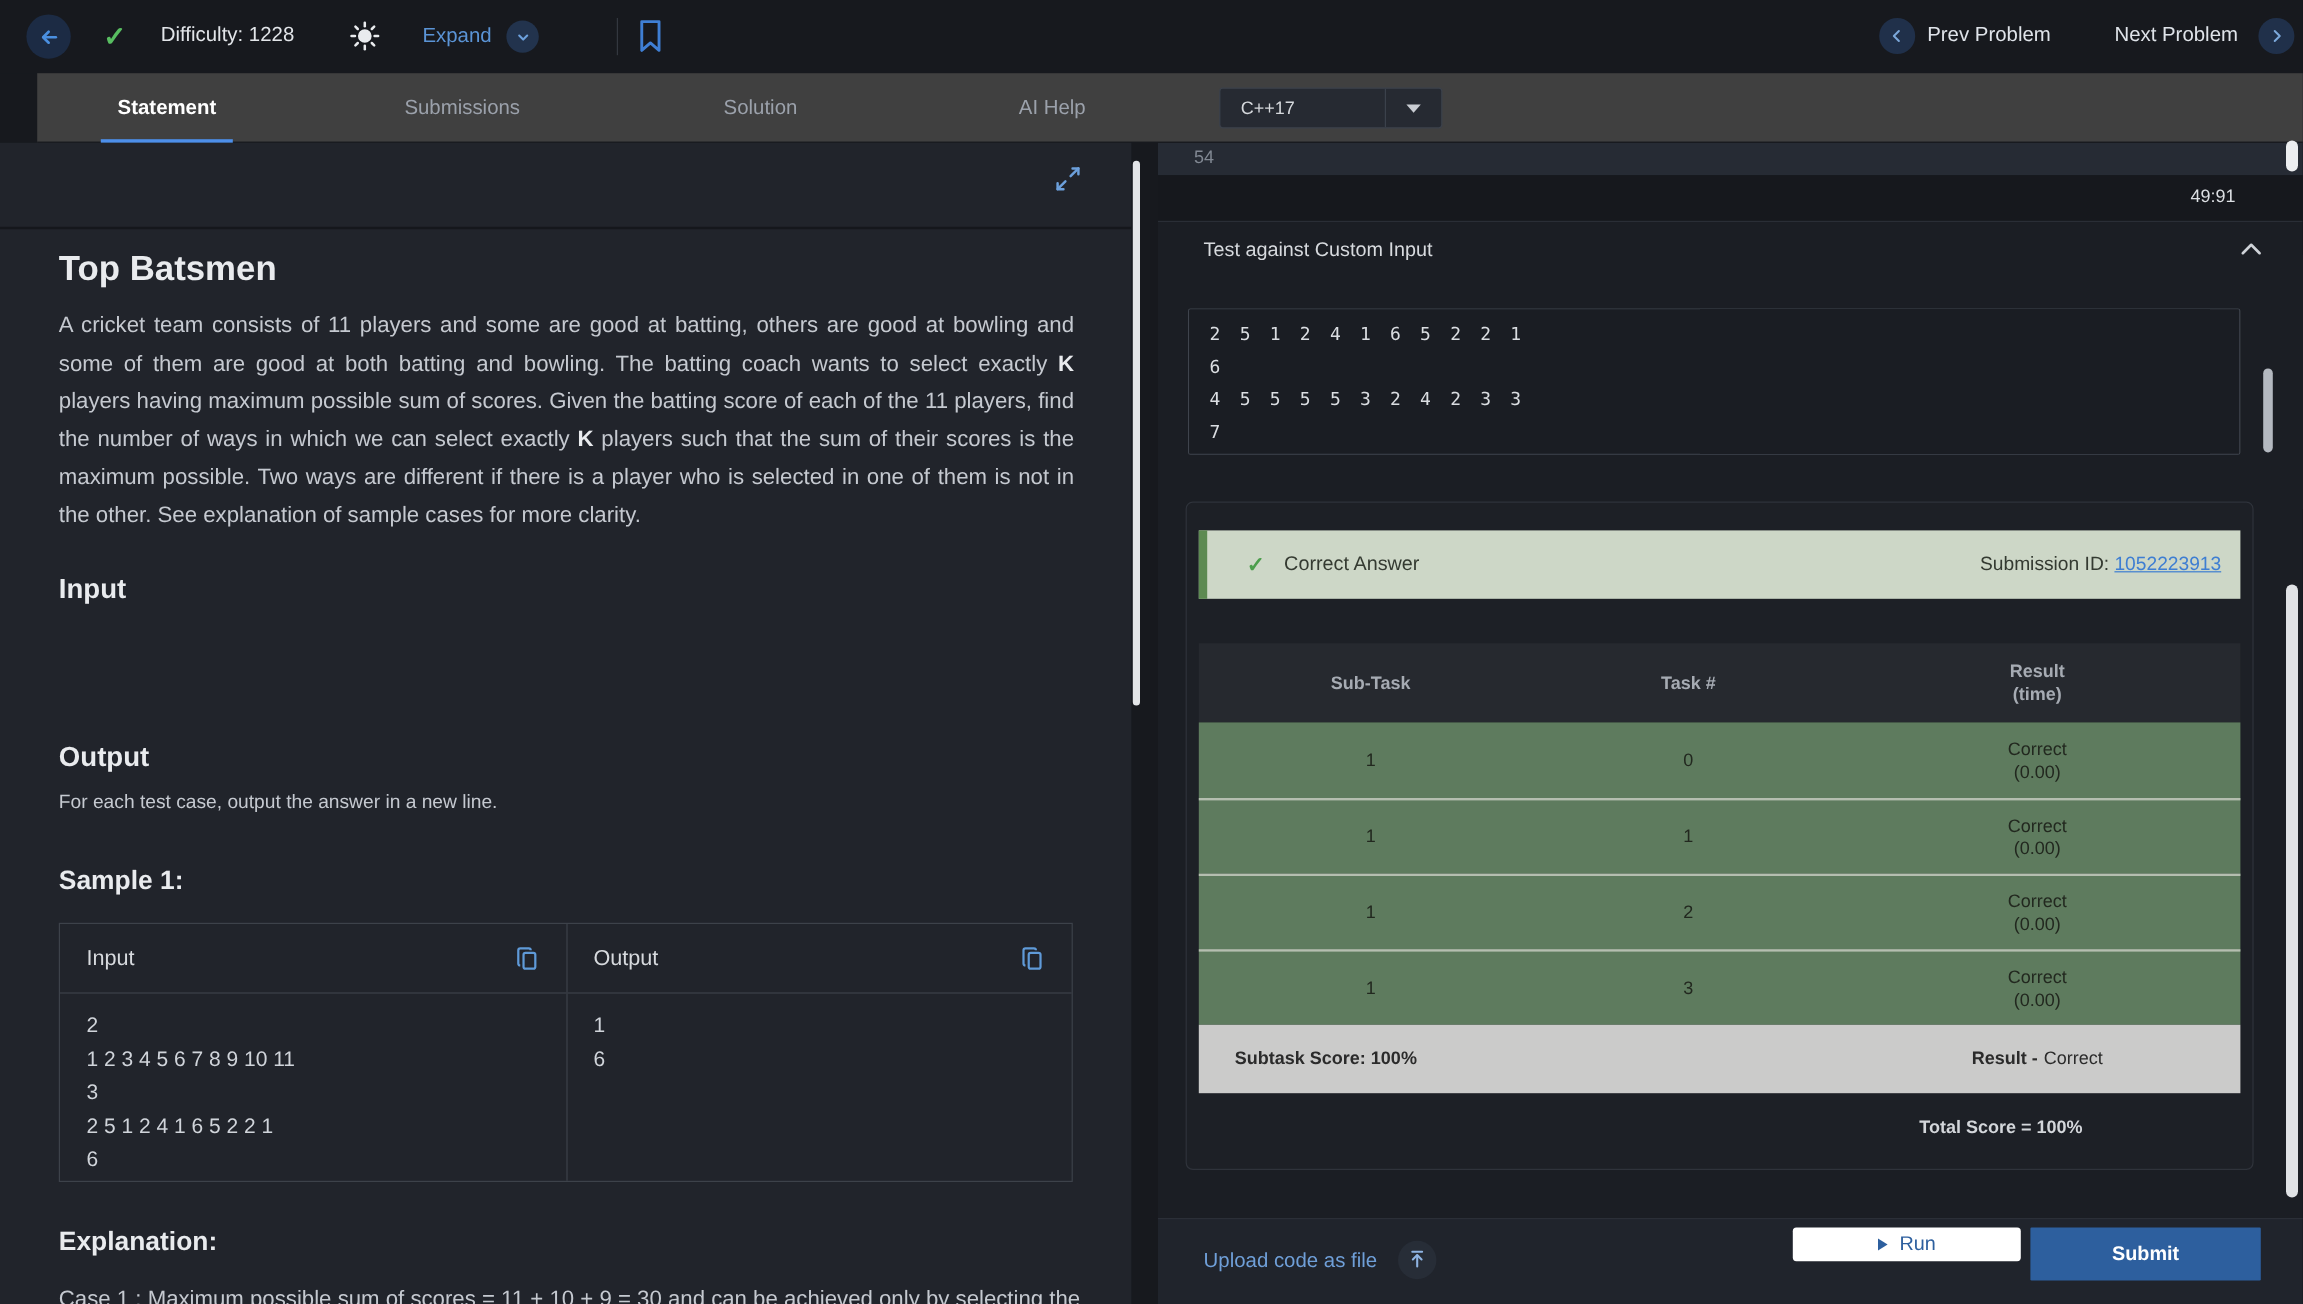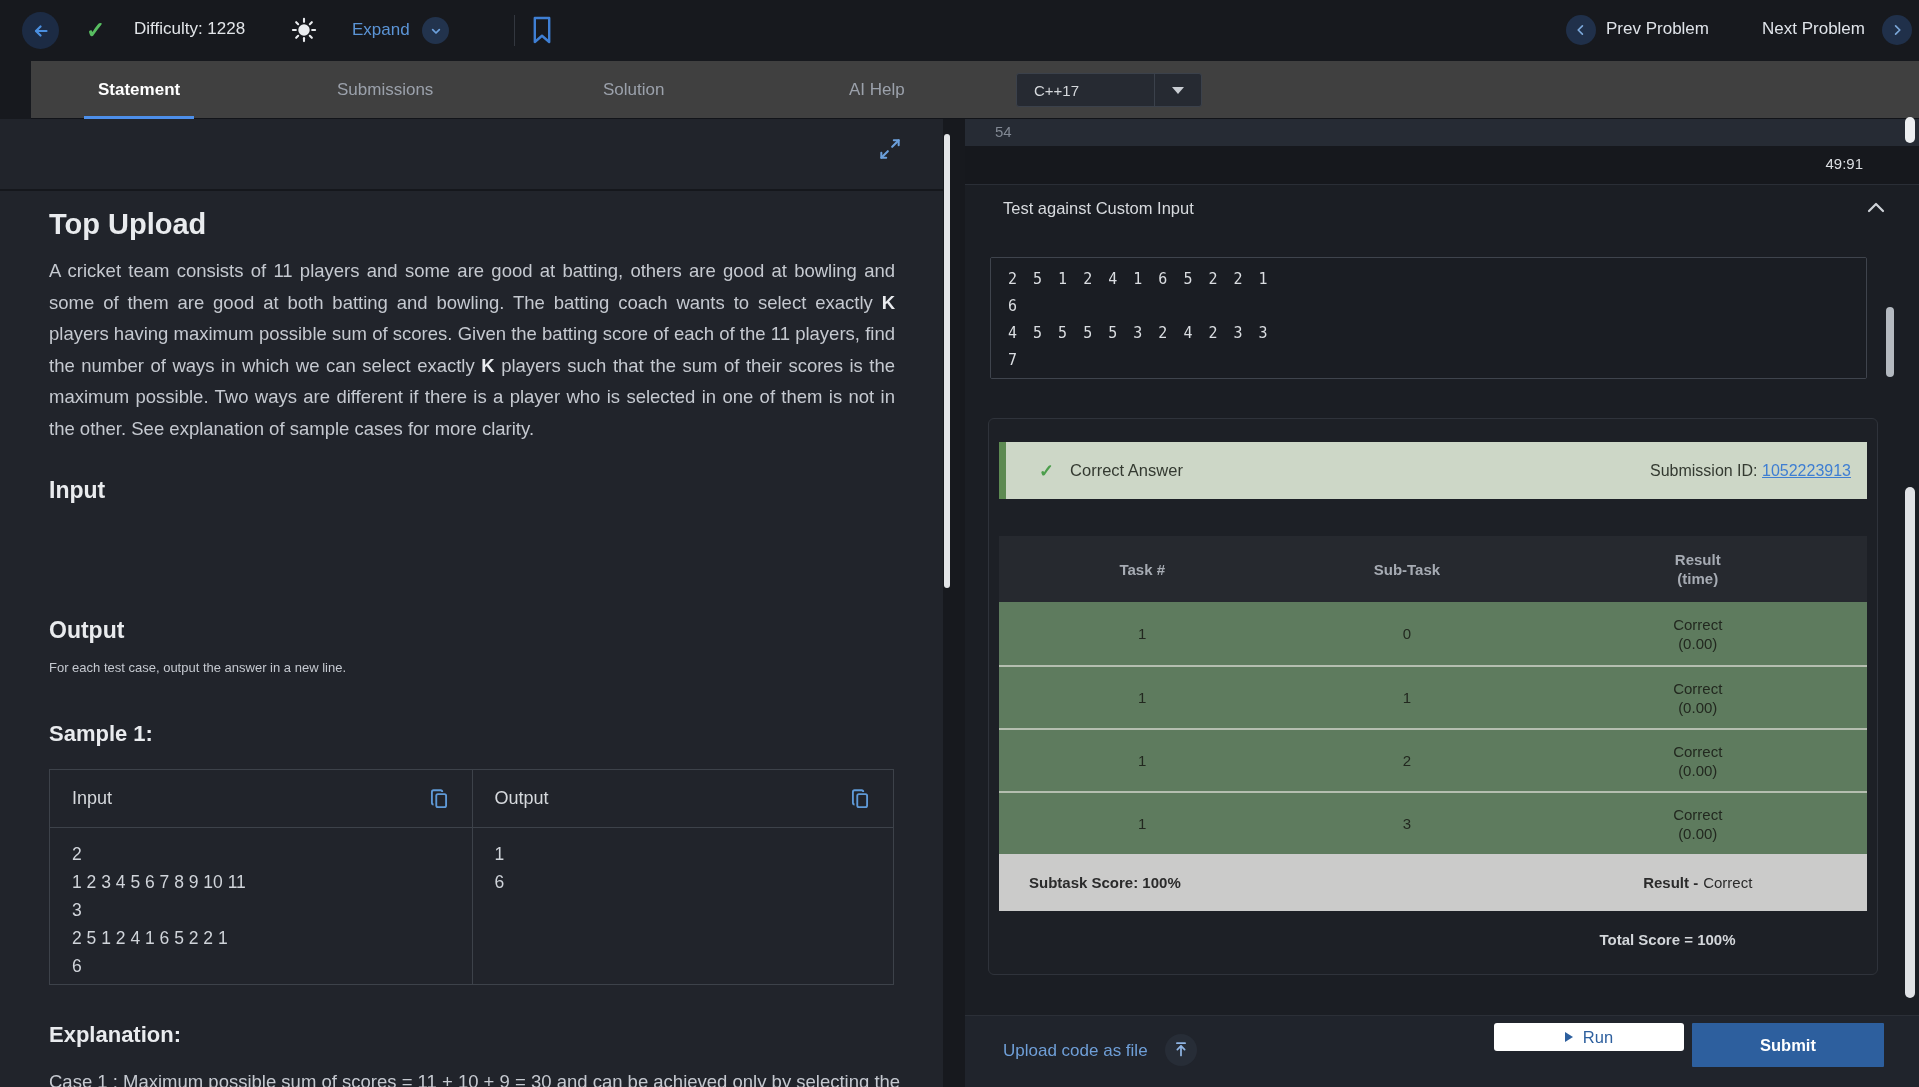--- a/index.html
+++ b/index.html
@@ -42,21 +42,21 @@
   
   .left-panel { left:0; top:119px; width:943px; height:968px; background:#21242b; overflow:hidden; }
   .panel-expand-icon { left:877px; top:17px; width:26px; height:26px; cursor:pointer; }
   .panel-hr { left:0; top:70px; width:943px; height:2px; background:#15171c; }
   .prob-title { left:49px; top:89px; color:#e9ebee; font-size:29px; font-weight:bold; }
   .prob-desc { left:49px; top:136px; width:846px; color:#c5c9d0; font-size:18.5px; line-height:31.5px; text-align:justify; }
   .prob-desc b { color:#e9ebee; }
   .h-input { left:49px; top:358px; color:#e9ebee; font-size:23px; font-weight:bold; }
   .t-input { left:49px; top:400px; width:846px; color:#c5c9d0; font-size:18.5px; line-height:31.5px; text-align:justify; }
   .h-output { left:49px; top:498px; color:#e9ebee; font-size:23px; font-weight:bold; }
-  .t-output { left:49px; top:541px; width:846px; color:#c5c9d0; font-size:13px; }
+  .t-output { left:49px; top:541px; width:846px; color:#c5c9d0; font-size:16px; }
   .h-sample { left:49px; top:602px; color:#e9ebee; font-size:22px; font-weight:bold; }
   .sample-table { left:49px; top:650px; width:845px; height:216px; border:1px solid #3d424a; display:flex; }
   .sample-col { width:50%; height:100%; }
   .sample-col + .sample-col { border-left:1px solid #3d424a; }
   .sample-head { height:58px; border-bottom:1px solid #3d424a; display:flex; align-items:center; justify-content:space-between; padding:0 22px; }
   .sample-head-label { color:#d7dade; font-size:18px; }
   .copy-btn { width:22px; height:24px; cursor:pointer; }
   .sample-pre { font-family:"Liberation Sans", sans-serif; color:#d0d4da; font-size:17.5px; line-height:28px; padding:12px 0 0 22px; white-space:pre; }
   .h-expl { left:49px; top:903px; color:#e9ebee; font-size:22px; font-weight:bold; }
   .t-expl { left:49px; top:947px; width:870px; color:#c5c9d0; font-size:18.5px; line-height:31.5px; }
@@ -238,21 +238,21 @@
     <div class="abs panel-expand-icon">
       <svg width="26" height="26" viewBox="0 0 24 24" fill="none" stroke="#6ca0dc" stroke-width="1.9" stroke-linecap="round" stroke-linejoin="round">
         <line x1="14" y1="10" x2="20" y2="4"></line>
           <polyline points="15.5,4 20,4 20,8.5"></polyline>
         <line x1="10" y1="14" x2="4" y2="20"></line>
           <polyline points="4,15.5 4,20 8.5,20"></polyline>
       </svg>
     </div>
     <div class="abs panel-hr"></div>
 
-    <div class="abs prob-title">Top Upload</div>
+    <div class="abs prob-title">Top Batsmen</div>
 
     <div class="abs prob-desc"><span>A cricket team consists of 11 players and some are good at batting, others are good at bowling and some of them are good at both batting and bowling. The batting coach wants to select exactly </span><b>K</b><span> players having maximum possible sum of scores. Given the batting score of each of the 11 players, find the number of ways in which we can select exactly </span><b>K</b><span> players such that the sum of their scores is the maximum possible. Two ways are different if there is a player who is selected in one of them is not in the other. See explanation of sample cases for more clarity.</span></div>
 
     <div class="abs h-input">Input</div>
 
     <div class="abs h-output">Output</div>
     <div class="abs t-output">For each test case, output the answer in a new line.</div>
 
     <div class="abs h-sample">Sample 1:</div>
 
@@ -322,24 +322,24 @@
         <span class="banner-status">Correct Answer</span>
         <span class="banner-right">
           <span>Submission ID:</span>
           <span class="submission-link">1052223913</span>
         </span>
       </div>
 
       <div class="abs res-table">
         <div class="res-row res-head">
           <div>
+              <span>Sub-Task</span>
+            </div>
+          <div>
               <span>Task #</span>
-            </div>
-          <div>
-              <span>Sub-Task</span>
             </div>
           <div>
               <span>Result</span>
               <span>(time)</span>
             </div>
         </div>
 
         <div class="res-row res-data">
           <div>
               <span>1</span>

